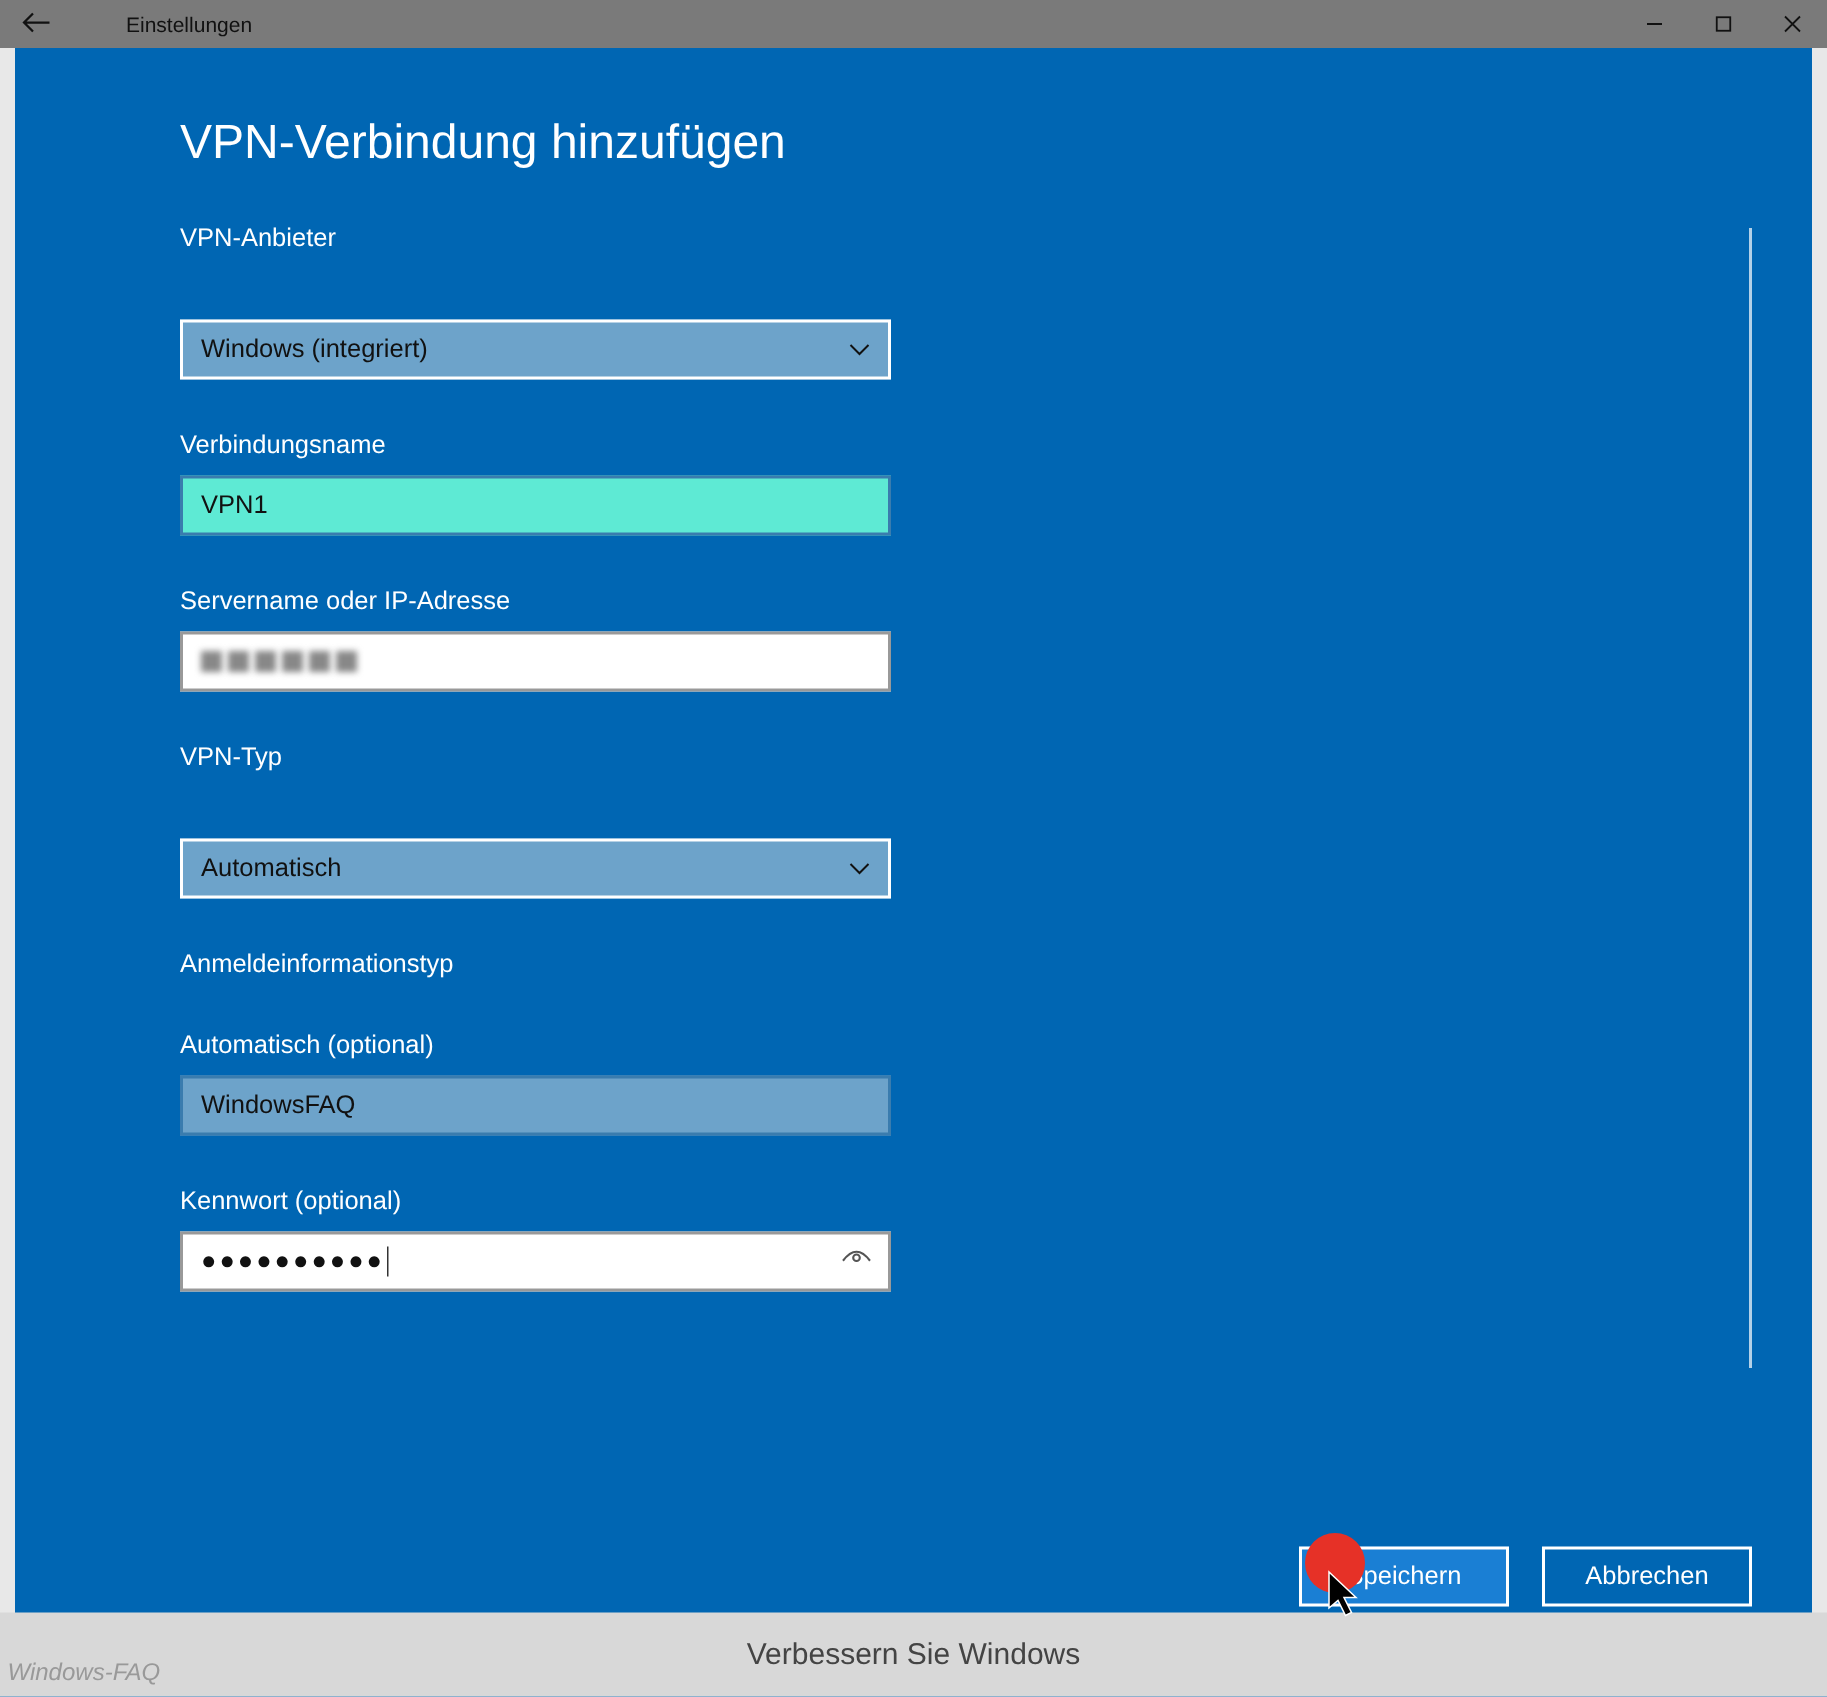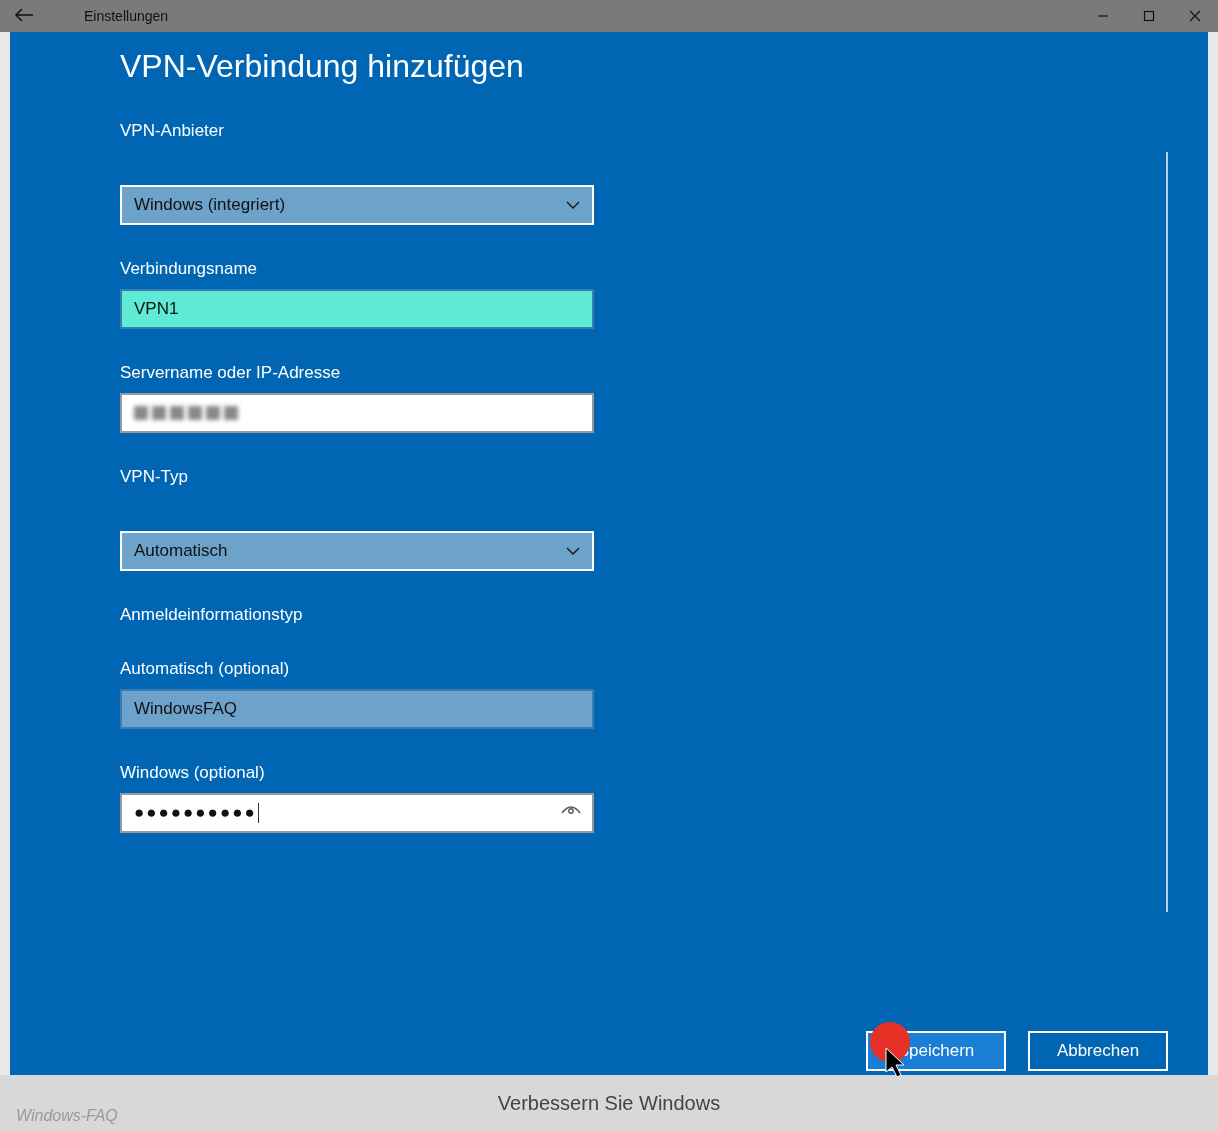--- a/index.html
+++ b/index.html
@@ -37,21 +37,21 @@
     display:flex;align-items:center;justify-content:center;
     font-size:14px;color:#111;cursor:pointer;
   }
   .overlay {
     position: absolute;
     left: 10px; right: 10px;
     top: 32px;
     bottom: 40px;
     background: #0066b3;
     color: #fff;
-    padding: 16px 110px 30px 110px;
+    padding: 44px 110px 30px 110px;
   }
   .overlay h1 {
     font-weight: 300;
     font-size: 32px;
     margin-bottom: 36px;
   }
   .field-group { margin-bottom: 34px; }
   .field-label {
     font-size: 17px;
     margin-bottom: 10px;
@@ -149,21 +149,21 @@
     z-index:6;
     color:#000;
   }
   .footer-bg {
     position:absolute; left:0;right:0;bottom:0; height:56px;
     background:#d8d8d8;
     display:flex;align-items:center;justify-content:center;
     color:#444;font-size:20px;
   }
   .watermark {
-    position:absolute;bottom:6px;left:16px;
+    position:absolute;bottom:6px;left:5px;
     color:#999;font-size:16px;font-style:italic;
     filter:blur(0.5px);
   }
 </style>
 </head>
 <body>
 
 <div class="titlebar">
   <span class="back-arrow">
     <svg width="20" height="14" viewBox="0 0 20 14">
@@ -243,21 +243,21 @@
   </div>
 
   <div class="field-group">
     <div class="field-label">Automatisch (optional)</div>
     <div class="readonly-box">
       <span>WindowsFAQ</span>
     </div>
   </div>
 
   <div class="field-group">
-    <div class="field-label">Windows (optional)</div>
+    <div class="field-label">Kennwort (optional)</div>
     <div class="text-input white password-box">
       <span style="letter-spacing:2px;">●●●●●●●●●●</span>
         <span style="border-left:1px solid #333;height:20px;margin-left:1px;"></span>
       <span class="eye-icon">
         <svg width="22" height="16" viewBox="0 0 22 16">
             <path d="M2 10 Q11 -2 20 10" stroke="#555" stroke-width="1.4" fill="none"></path>
             <circle cx="11" cy="8" r="2.2" stroke="#555" stroke-width="1.4" fill="none"></circle>
           </svg>
       </span>
     </div>

